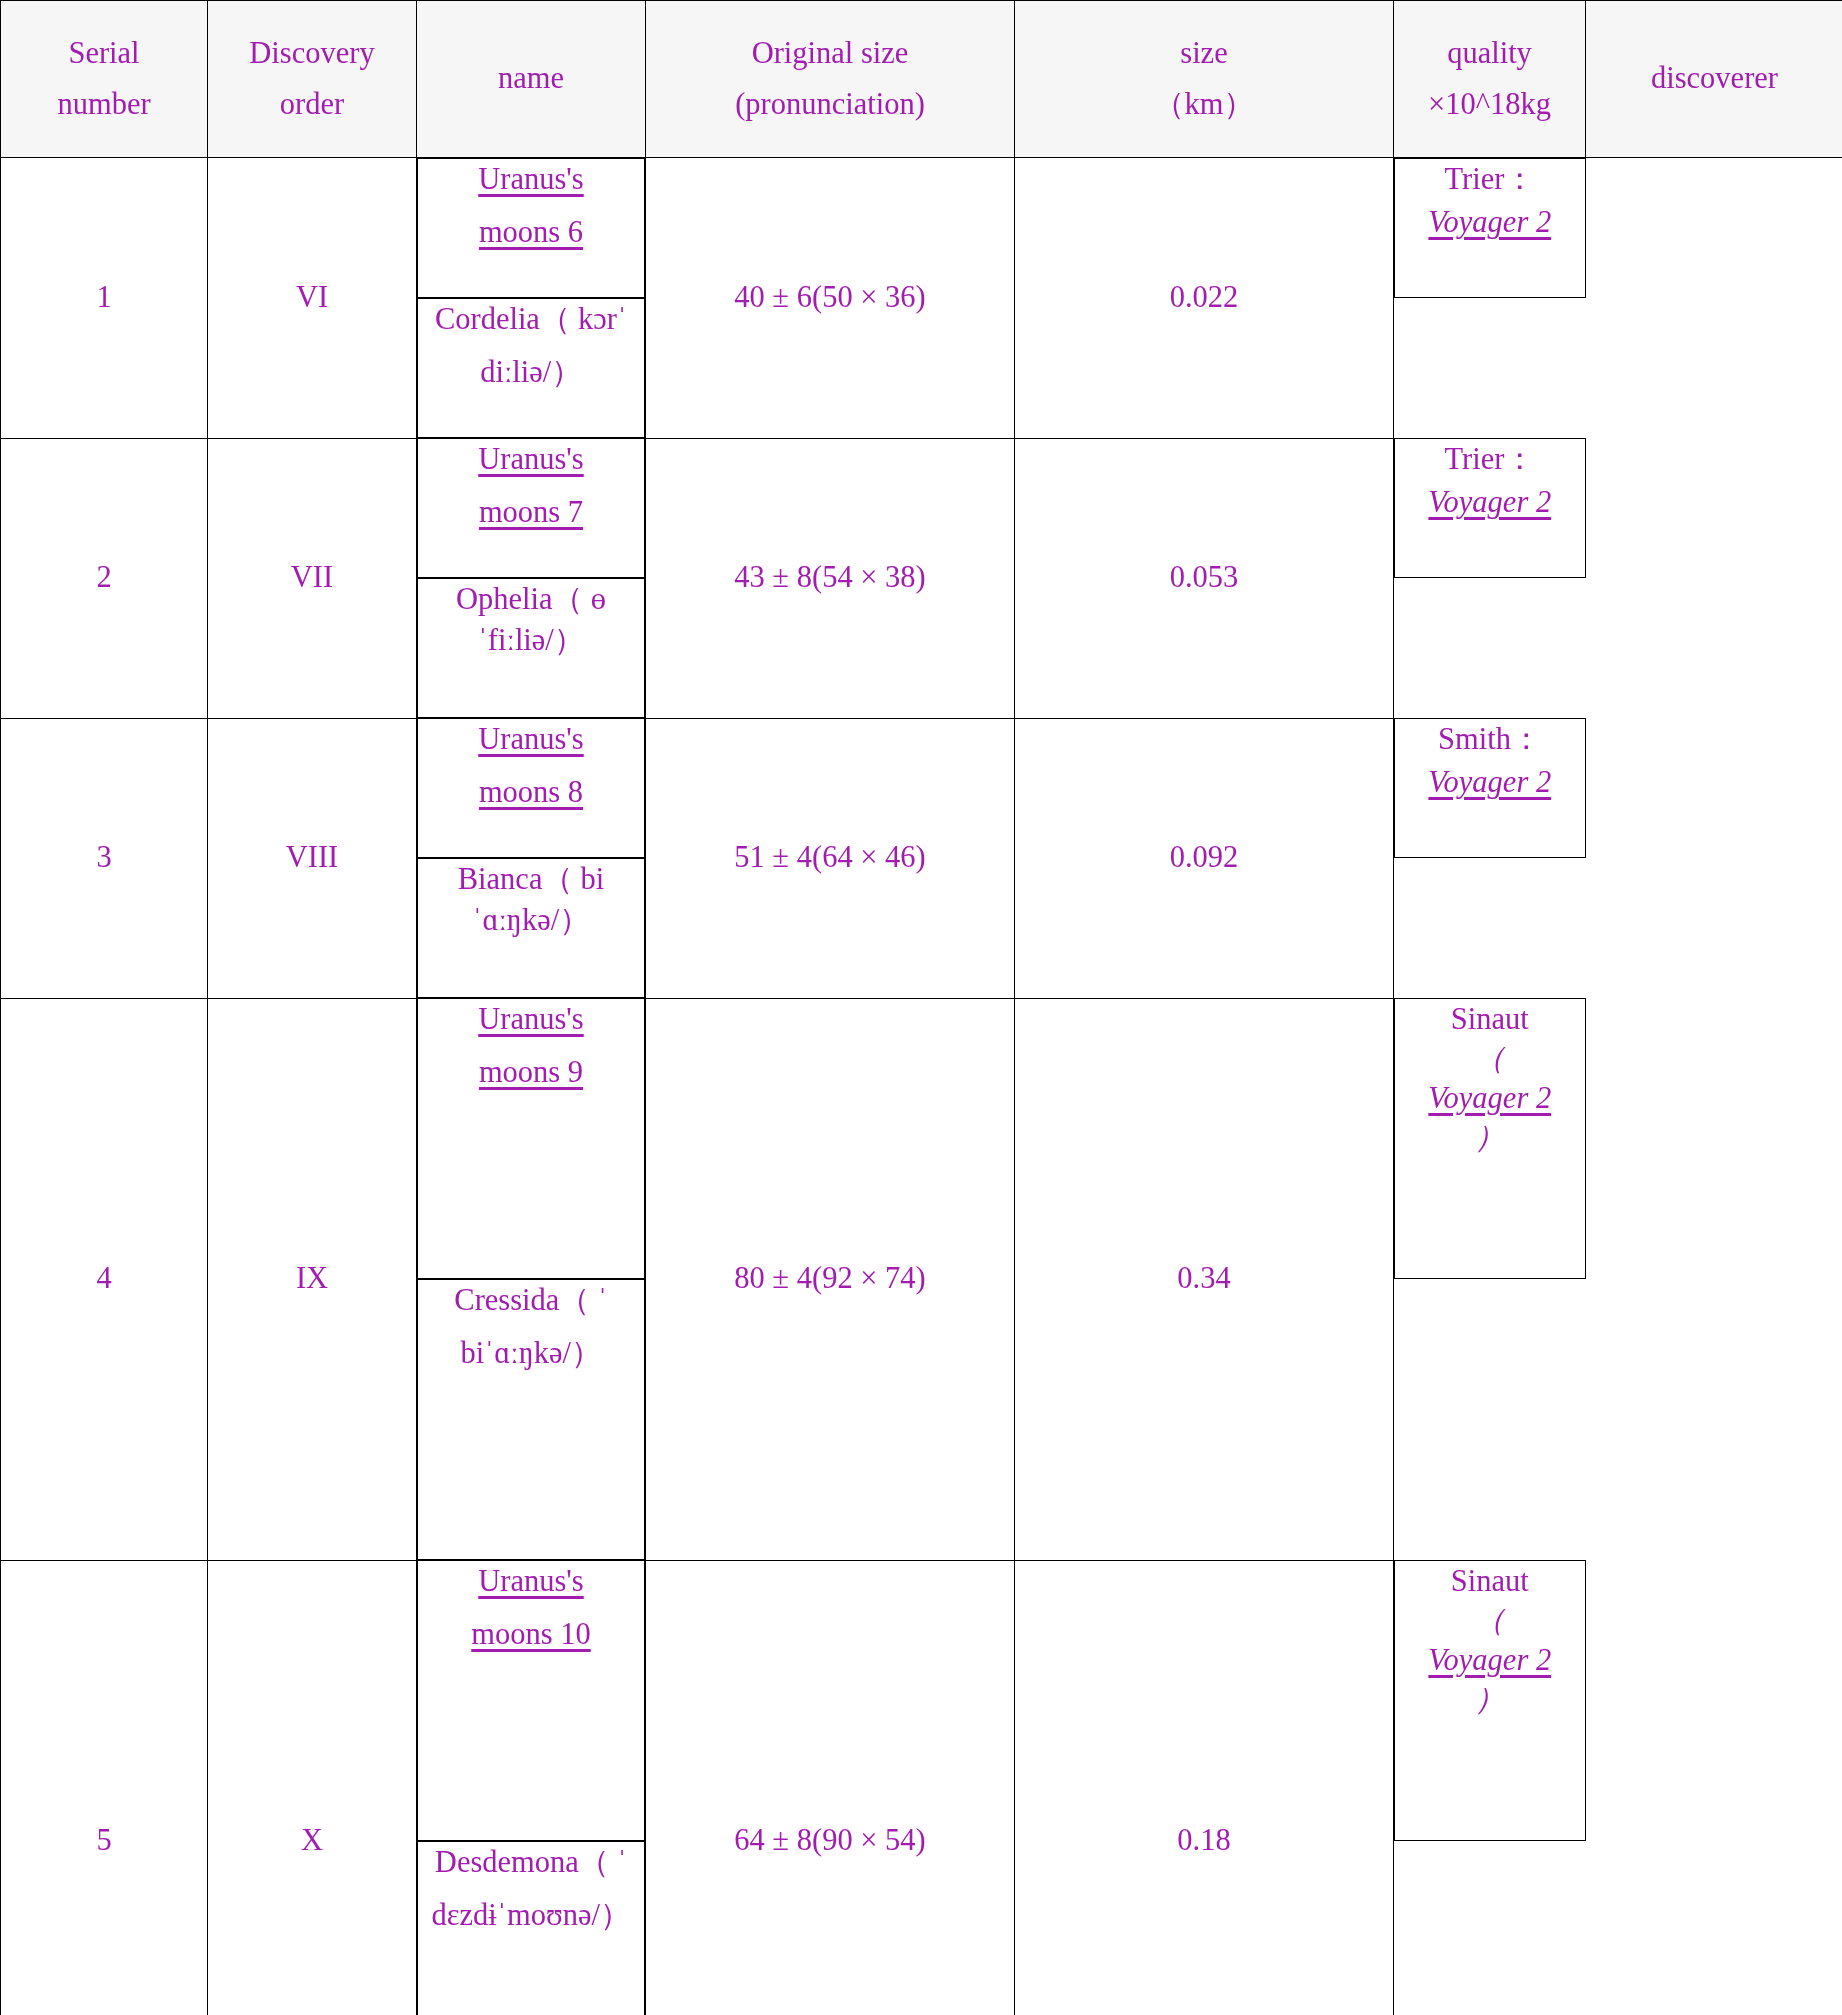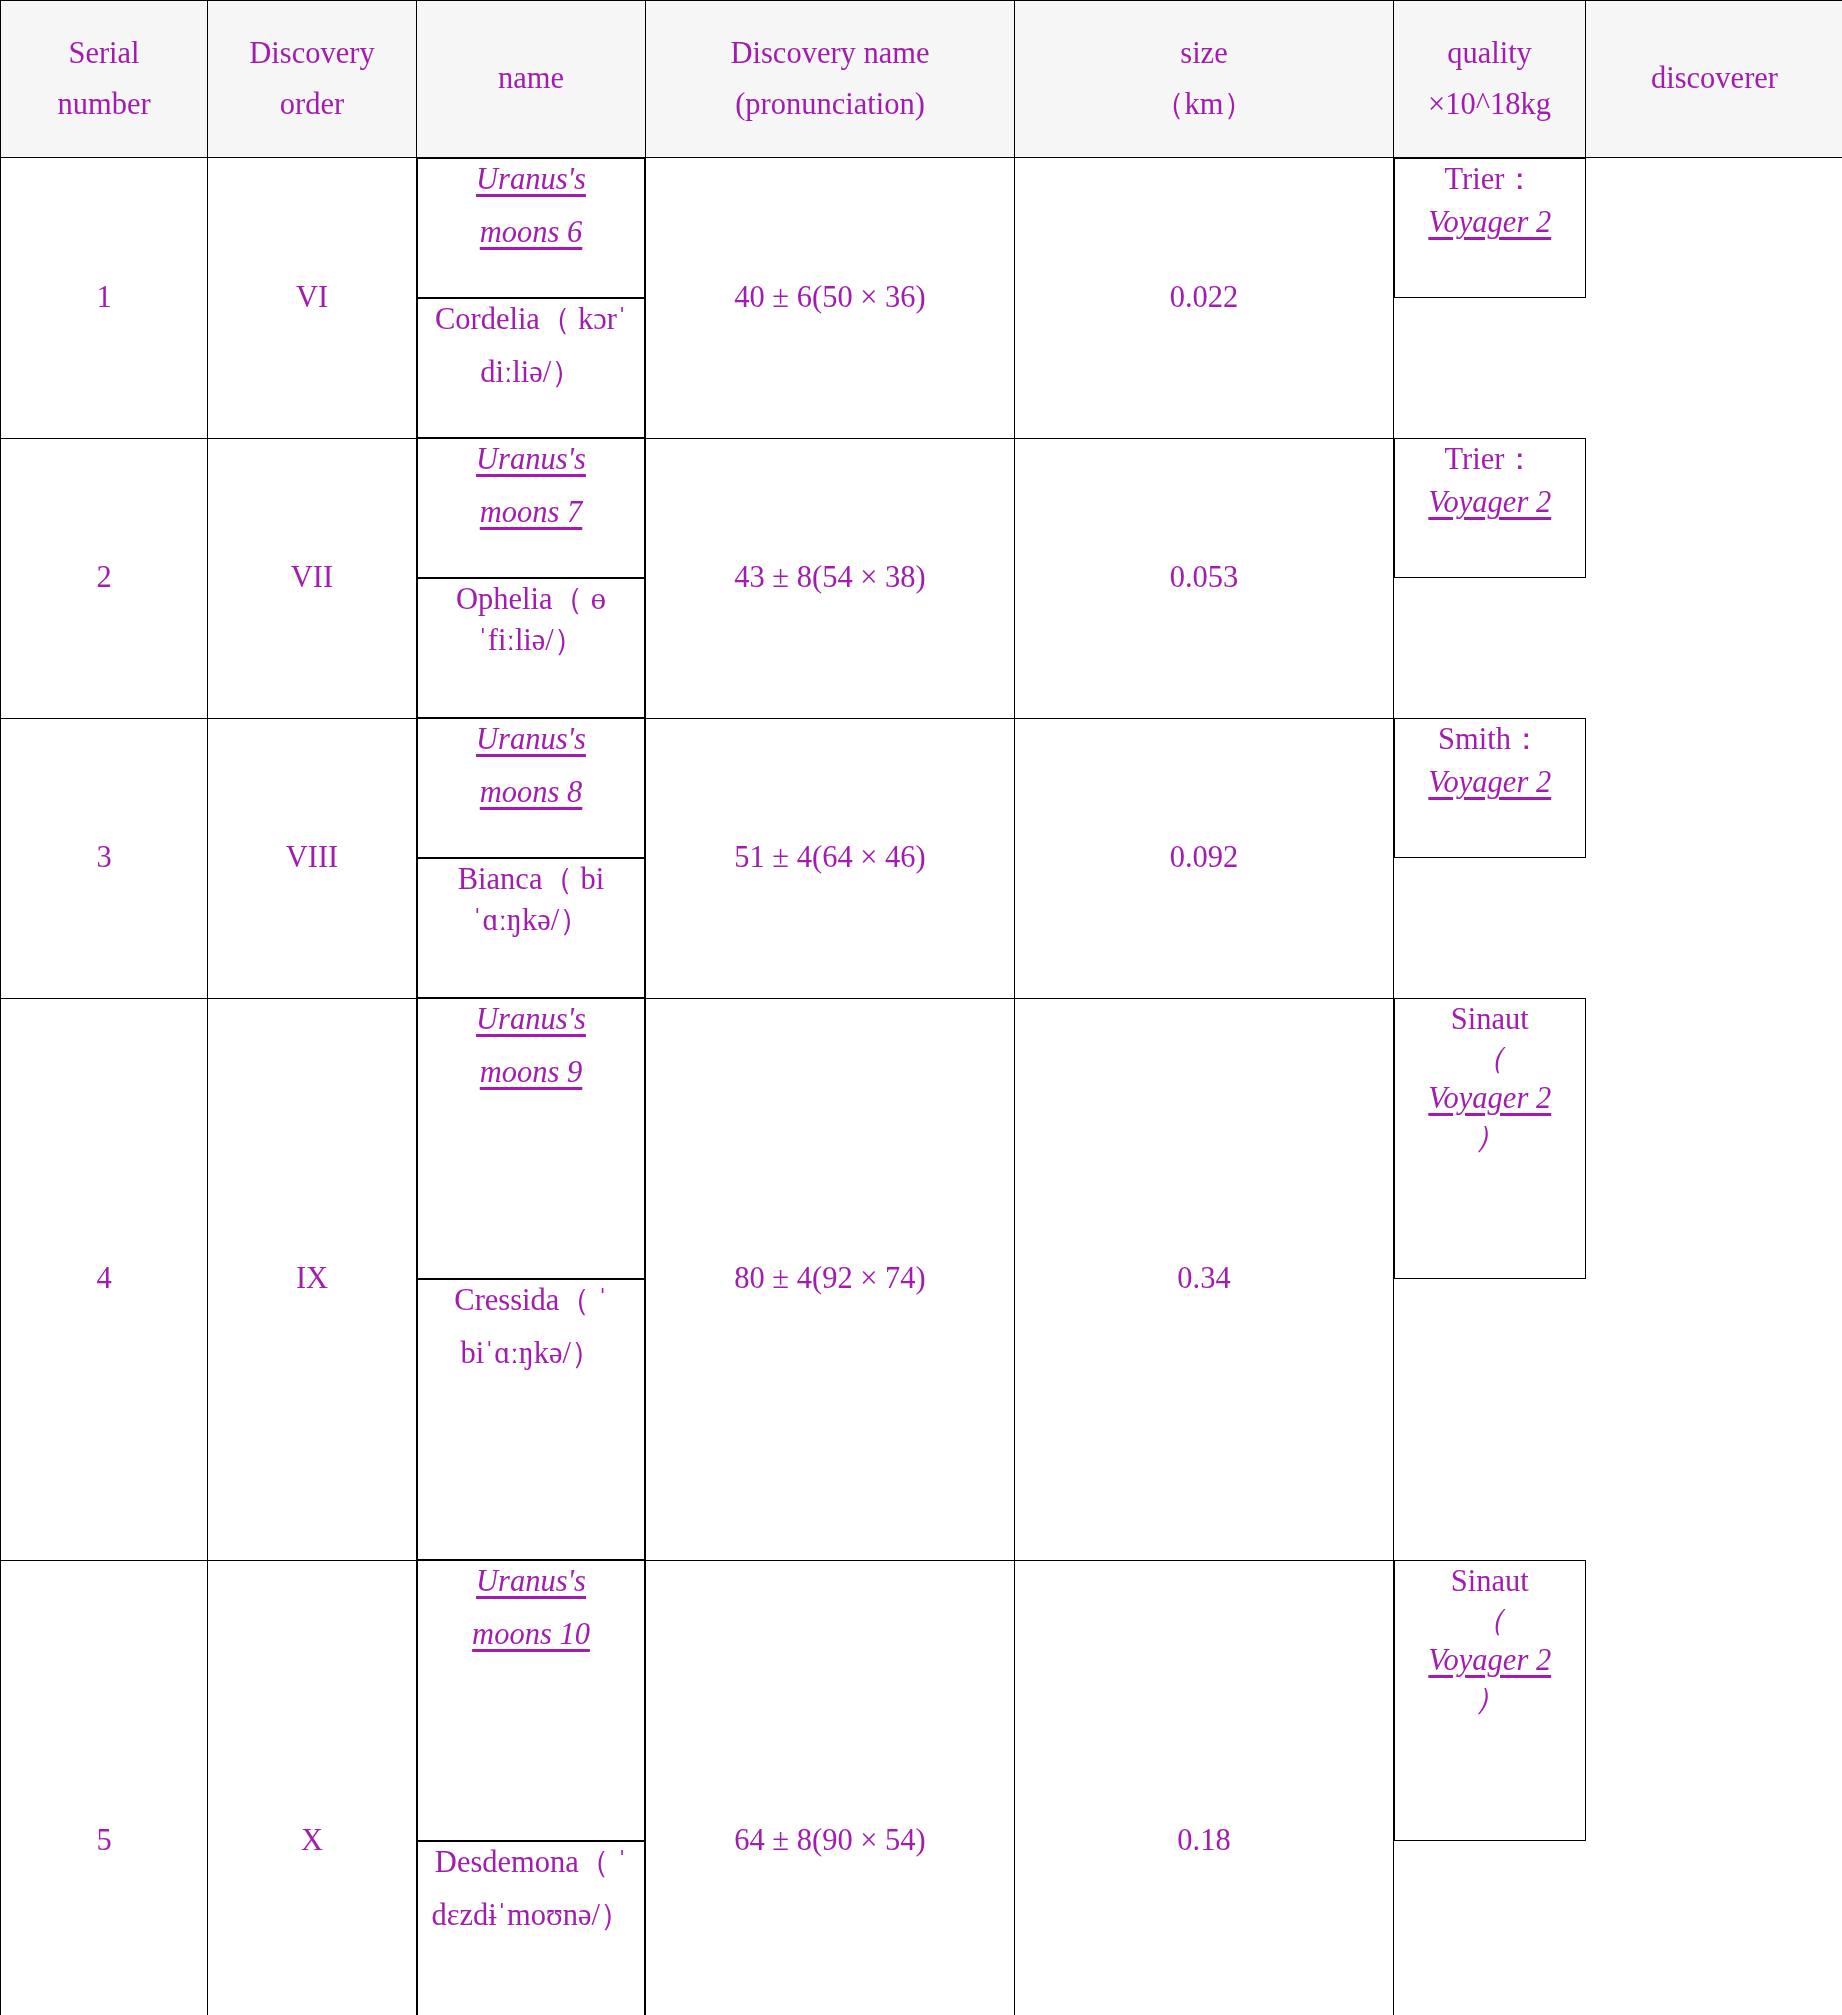--- a/index.html
+++ b/index.html
@@ -63,21 +63,21 @@
   .cell-lines { display: block; }
   .cell-lines .ln { display: block; }
   .cell-lines .ln + .ln { margin-top: 12px; }
 
   .u { text-decoration: underline; text-underline-offset: 0.16em; text-decoration-thickness: 2.5px; }
 
   .disc-lines .ln + .ln { margin-top: 2px; font-style: italic; }
   .disc-paren { display: block; font-size: 30.5px; line-height: 1.1; }
 
   .ipa { font-family: "Liberation Serif", "DejaVu Serif", serif; }
-  .name-cell .ln { font-size: 30.5px; font-style: italic; }
+  .name-cell .ln { font-size: 30.5px; }
 </style>
 </head>
 <body>
 
 <div class="page">
   <table class="moon-table">
     <colgroup>
       <col class="c-serial">
         <col class="c-order">
         <col class="c-name">
@@ -93,21 +93,21 @@
           <span class="hdr-line">number</span>
         </th>
         <th>
           <span class="hdr-line">Discovery</span>
           <span class="hdr-line">order</span>
         </th>
         <th>
           <span class="hdr-line">name</span>
         </th>
         <th>
-          <span class="hdr-line">Discovery name</span>
+          <span class="hdr-line">Original size</span>
           <span class="hdr-line">(pronunciation)</span>
         </th>
         <th>
           <span class="hdr-line">size</span>
           <span class="hdr-line">（km）</span>
         </th>
         <th>
           <span class="hdr-line">quality</span>
           <span class="hdr-line">×10^18kg</span>
         </th>

